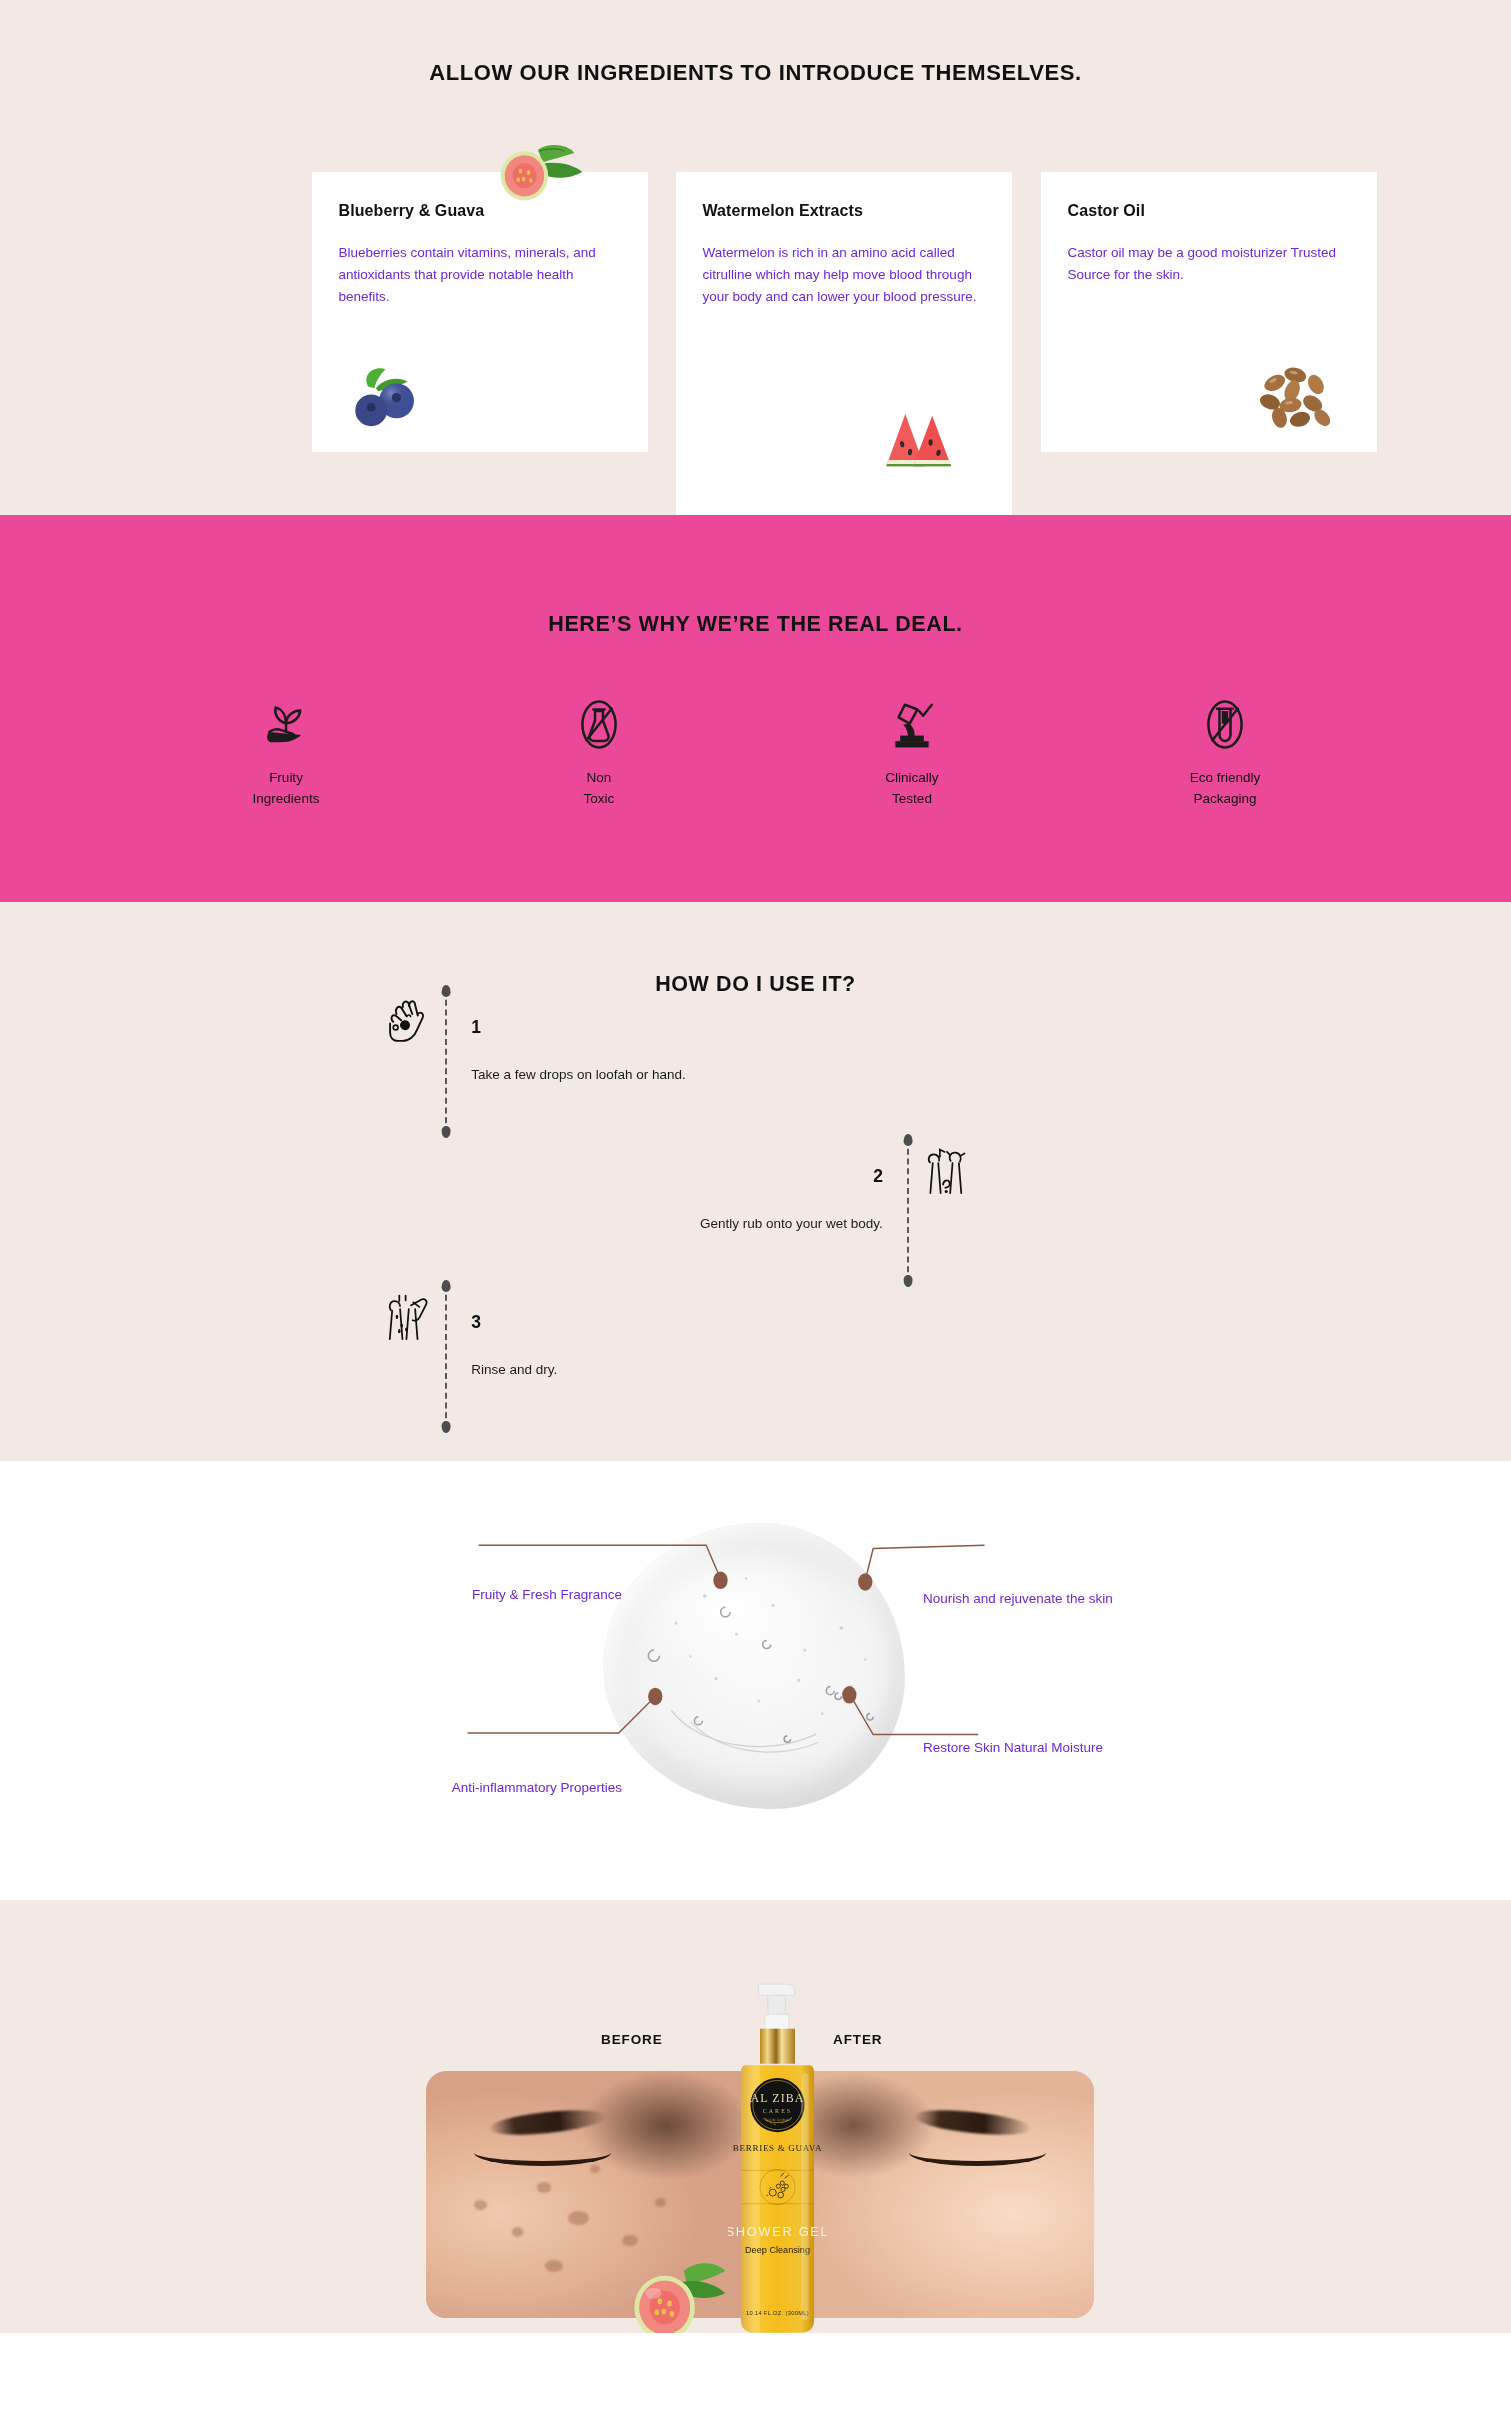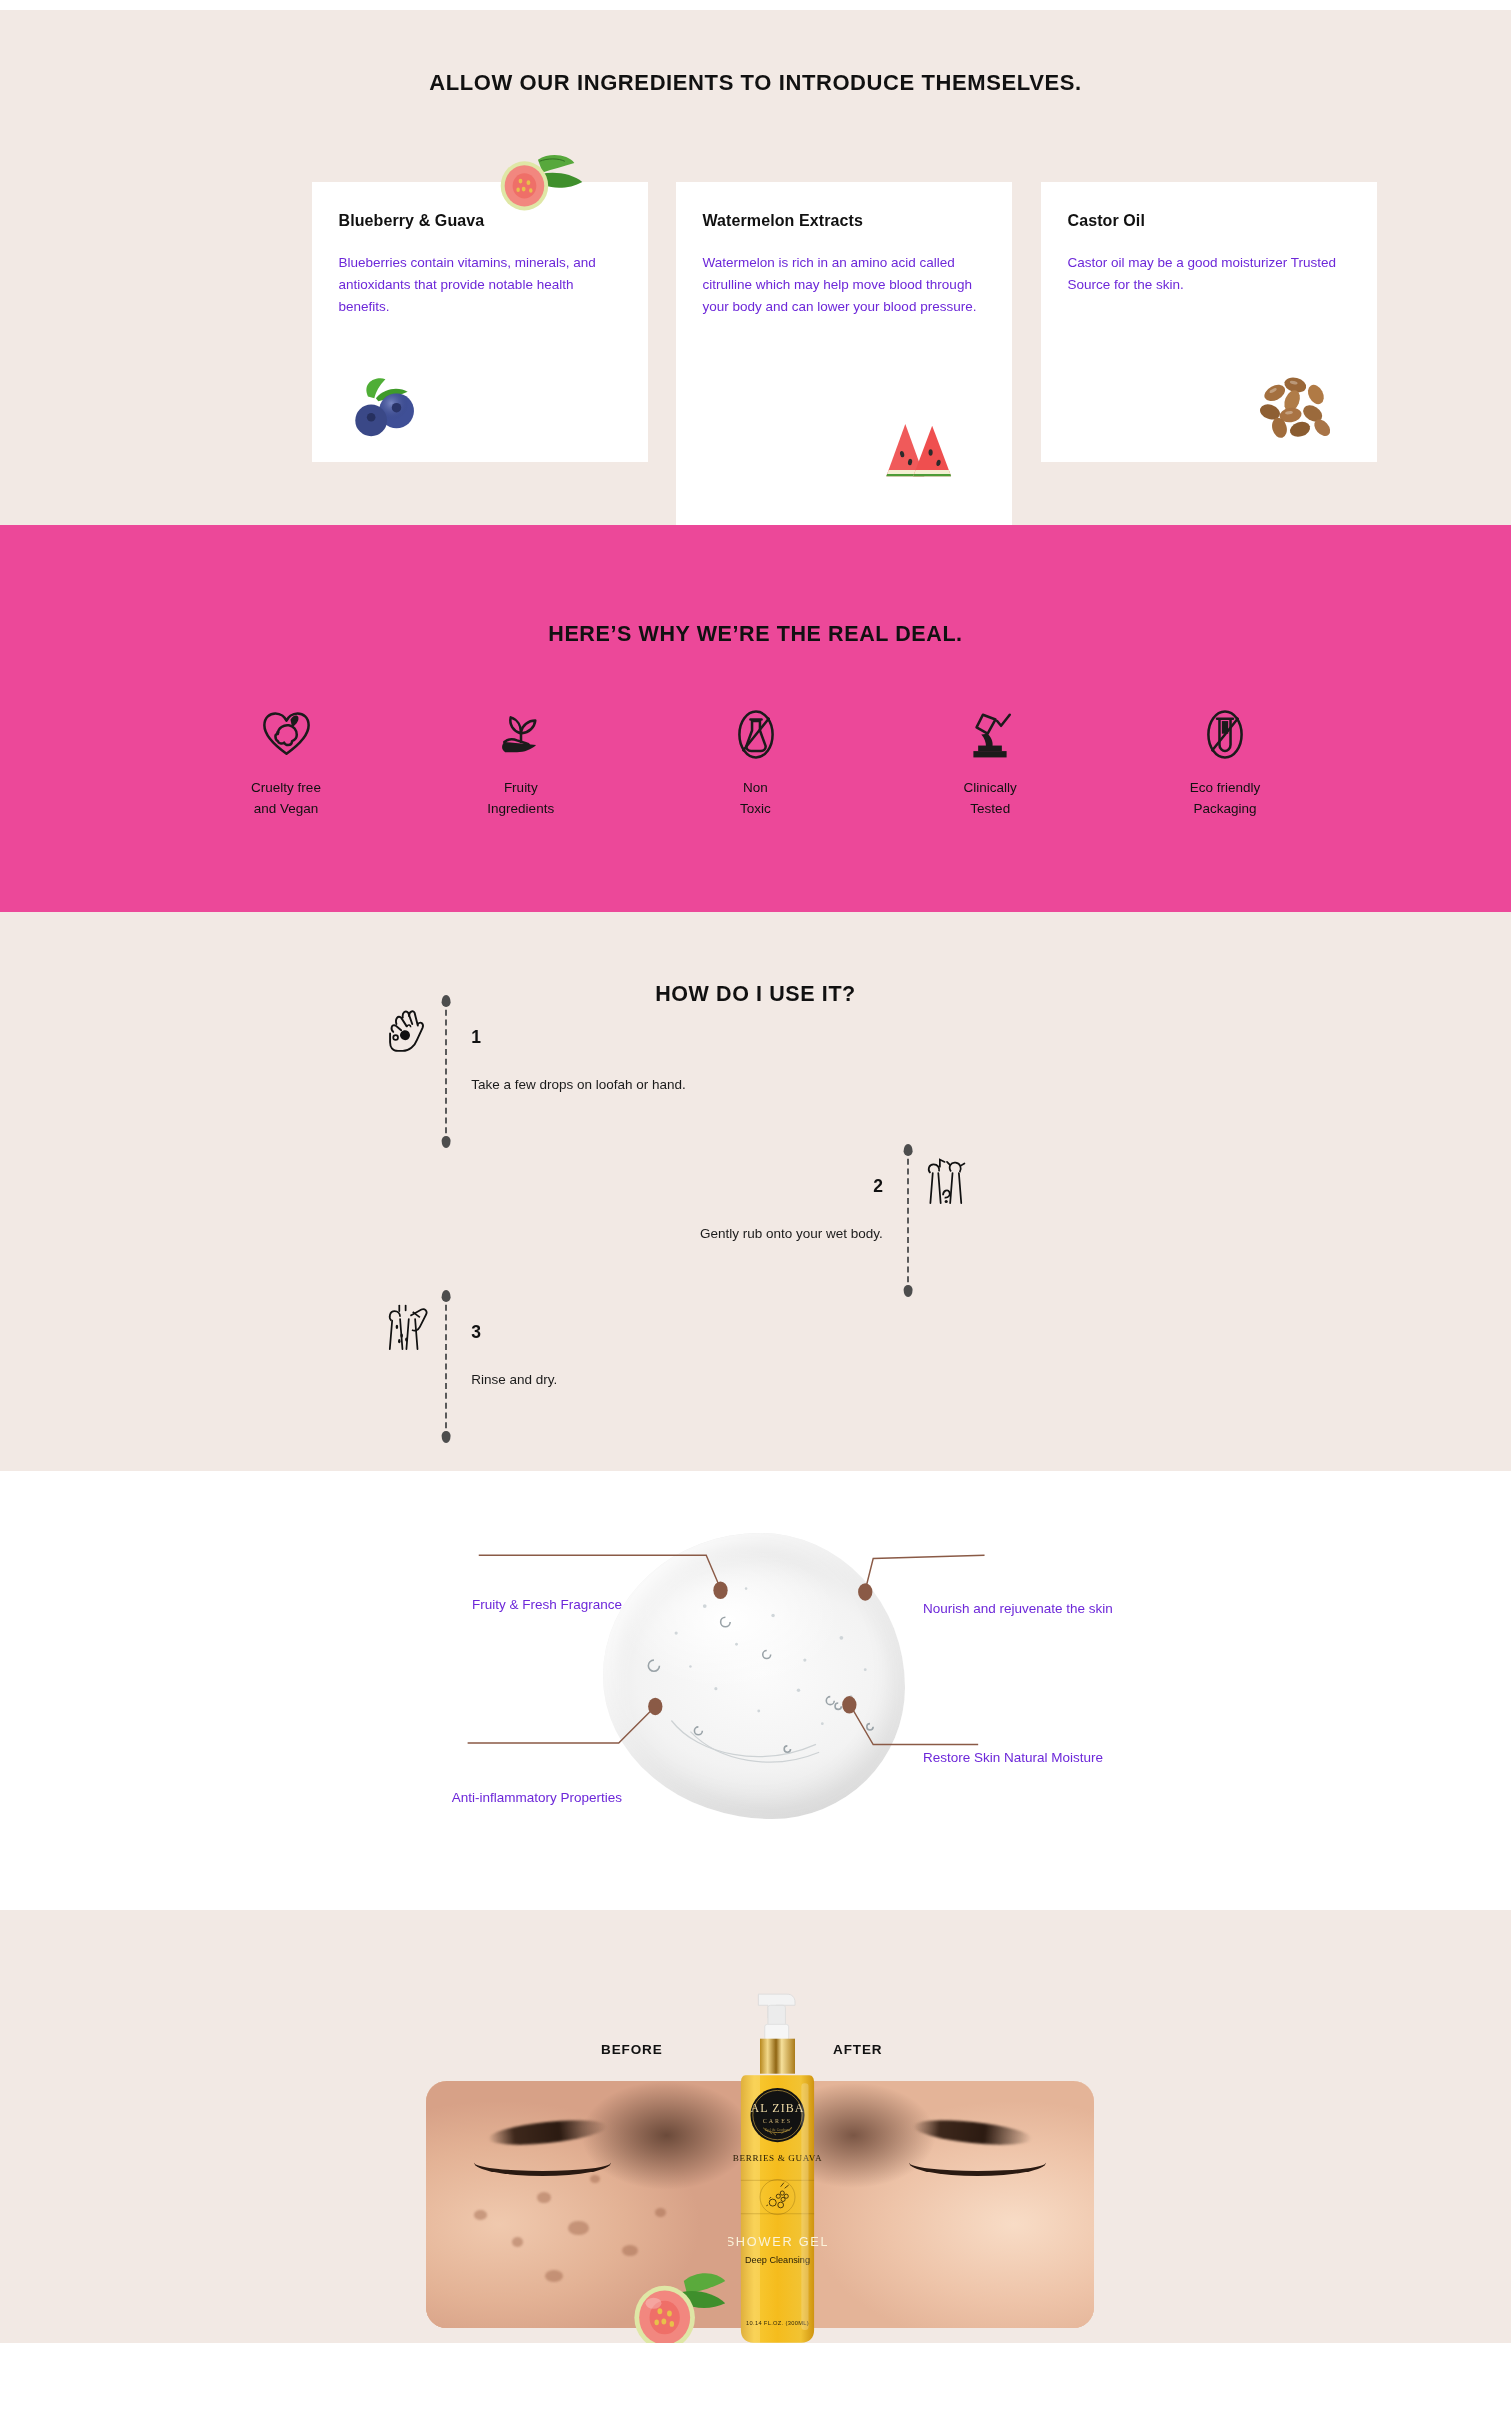--- a/index.html
+++ b/index.html
@@ -11,21 +11,20 @@
   }
   body { width: 1511px; overflow-x: hidden; }
 
   .page { width: 1511px; position: relative; }
 
   
   .sec-ingredients {
     background: #f2e9e4;
     height: 515px;
     position: relative;
-    margin-top: 10px;
   }
   .sec-title {
     text-align: center;
     font-weight: 700;
     color: #111111;
     letter-spacing: 0.7px;
   }
   .ing-title {
     font-size: 22px;
     padding-top: 60px;
@@ -347,32 +346,20 @@
       </div>
 
     </div>
   </section>
 
   <section class="sec-realdeal">
     <h2 class="sec-title rd-title">HERE’S WHY WE’RE THE REAL DEAL.</h2>
 
     <div class="rd-row">
 
-      <div class="rd-item">
-        <div class="rd-ico">
-          <svg width="49" height="48" viewBox="0 0 62 60">
-            <path d="M31 55 C10 40 3 28 3 19 C3 9 10 4 17 4 C24 4 29 9 31 13 C33 9 38 4 45 4 C52 4 59 9 59 19 C59 28 52 40 31 55 Z" fill="none" stroke="#1b1b1b" stroke-width="3.2" stroke-linejoin="round"></path>
-            <path d="M36 12 C39 6 45 5 46 9 C47 14 42 19 38 21 Z" fill="#1b1b1b"></path>
-            <path d="M20 30 C20 22 28 18 34 19 C40 20 44 25 44 31 C44 35 41 38 38 39 C38 42 36 44 33 44 C31 44 29 43 28 41 C25 43 21 42 20 39 C18 38 17 35 17 33 C17 31 18 30 20 30 Z" fill="none" stroke="#1b1b1b" stroke-width="3.2" stroke-linejoin="round"></path>
-            <circle cx="20" cy="28" r="2" fill="#1b1b1b"></circle>
-          </svg>
-        </div>
-        <div class="rd-label">Cruelty free
-and Vegan</div>
-      </div>
 
       <div class="rd-item">
         <div class="rd-ico">
           <svg width="46" height="48" viewBox="0 0 58 60">
             <path d="M29 28 C29 20 25 12 16 9 C14 18 19 26 28 29" fill="none" stroke="#1b1b1b" stroke-width="3.2" stroke-linejoin="round"></path>
             <path d="M29 27 C31 19 38 13 47 13 C46 22 39 28 30 29" fill="none" stroke="#1b1b1b" stroke-width="3.2" stroke-linejoin="round"></path>
             <path d="M29 40 L29 28" fill="none" stroke="#1b1b1b" stroke-width="3.2" stroke-linecap="round"></path>
             <path d="M8 40 C13 36 19 36 24 38 L36 42 C40 43 40 47 36 47 L26 46" fill="none" stroke="#1b1b1b" stroke-width="3.2" stroke-linejoin="round" stroke-linecap="round"></path>
             <path d="M8 40 C4 44 4 50 9 53 L24 53 C33 53 42 50 48 44" fill="#1b1b1b"></path>
           </svg>

